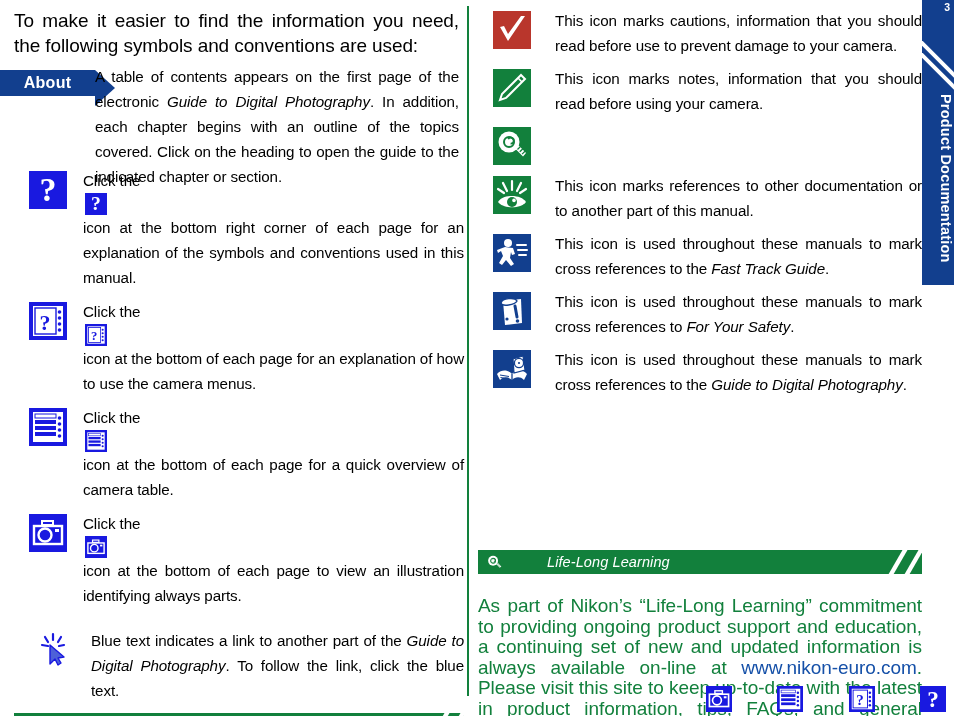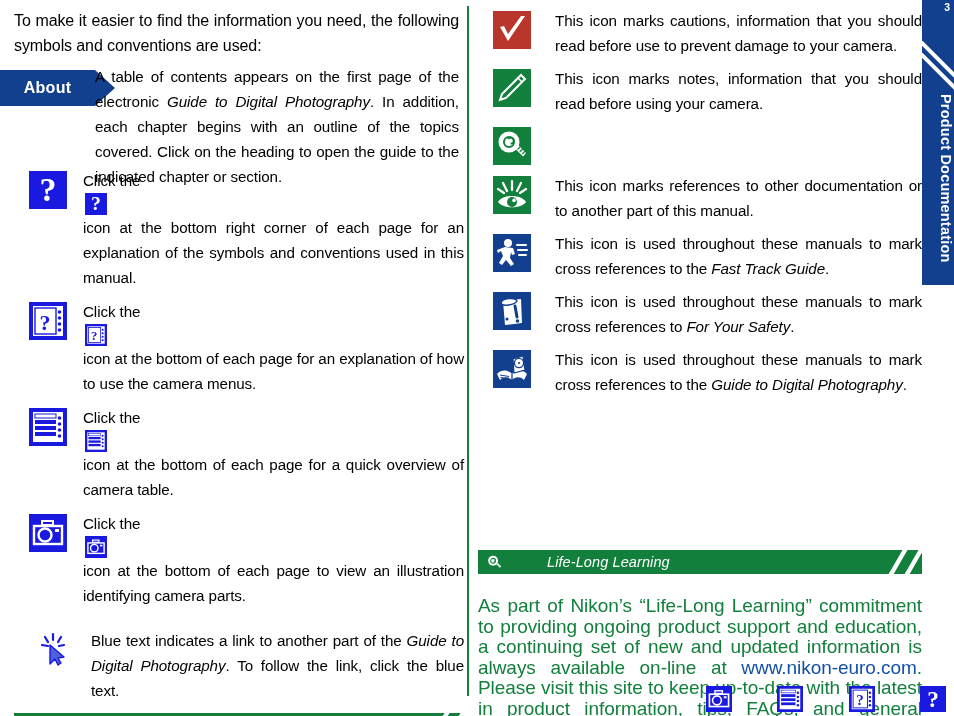--- a/index.html
+++ b/index.html
@@ -15,29 +15,29 @@
   .col-left{position:absolute;left:14px;top:8px;width:450px;}
   .col-right{position:absolute;left:478px;top:8px;width:444px;}
 
   .divider{
     position:absolute;left:467px;top:6px;width:2px;height:690px;
     background:#12803c;
   }
 
   
   .intro{
-    font-size:16px;line-height:25px;text-align:justify;
+    font-size:19px;line-height:25px;text-align:justify;
     width:445px;margin:0 0 6px 0;
     letter-spacing:-0.1px;
   }
 
   
   .about-row{position:relative;height:104px;}
   .about-tab{
-    position:absolute;left:-14px;top:6px;width:95px;height:36px;
+    position:absolute;left:-14px;top:6px;width:95px;height:26px;
     background:#123f8e;color:#ffffff;
     font-weight:bold;font-size:16px;
     display:flex;align-items:center;justify-content:center;
     letter-spacing:.3px;
   }
   .about-tab::after{
     content:"";position:absolute;left:95px;top:0;
     width:0;height:0;
     border-top:18px solid transparent;
     border-bottom:18px solid transparent;
@@ -224,21 +224,21 @@
           <rect x="26" y="15" width="4" height="3" fill="#fff"></rect>
         </svg>
       </div>
       <div class="itxt">
         <span>Click the </span><svg class="inline-ic sq-sm" viewBox="0 0 38 38">
             <rect width="38" height="38" fill="#1919e0"></rect>
             <rect x="13" y="7" width="11" height="4" fill="none" stroke="#fff" stroke-width="2"></rect>
             <rect x="5" y="12" width="28" height="18" fill="none" stroke="#fff" stroke-width="2.4"></rect>
             <circle cx="16" cy="21" r="6.5" fill="none" stroke="#fff" stroke-width="2.4"></circle>
             <rect x="26" y="15" width="4" height="3" fill="#fff"></rect>
-          </svg><span> icon at the bottom of each page to view an illustration identifying camera parts.</span>
+          </svg><span> icon at the bottom of each page to view an illustration identifying always parts.</span>
       </div>
     </div>
 
     <div class="irow" style="margin-top:20px;">
       <div class="ibox" style="padding-left:8px;">
         <svg class="sq" viewBox="0 0 38 38">
           <g stroke="#1919e0" stroke-width="2.2" stroke-linecap="round">
             <line x1="16" y1="3" x2="16" y2="9"></line>
             <line x1="8" y1="6" x2="11" y2="11"></line>
             <line x1="24" y1="6" x2="21" y2="11"></line>

